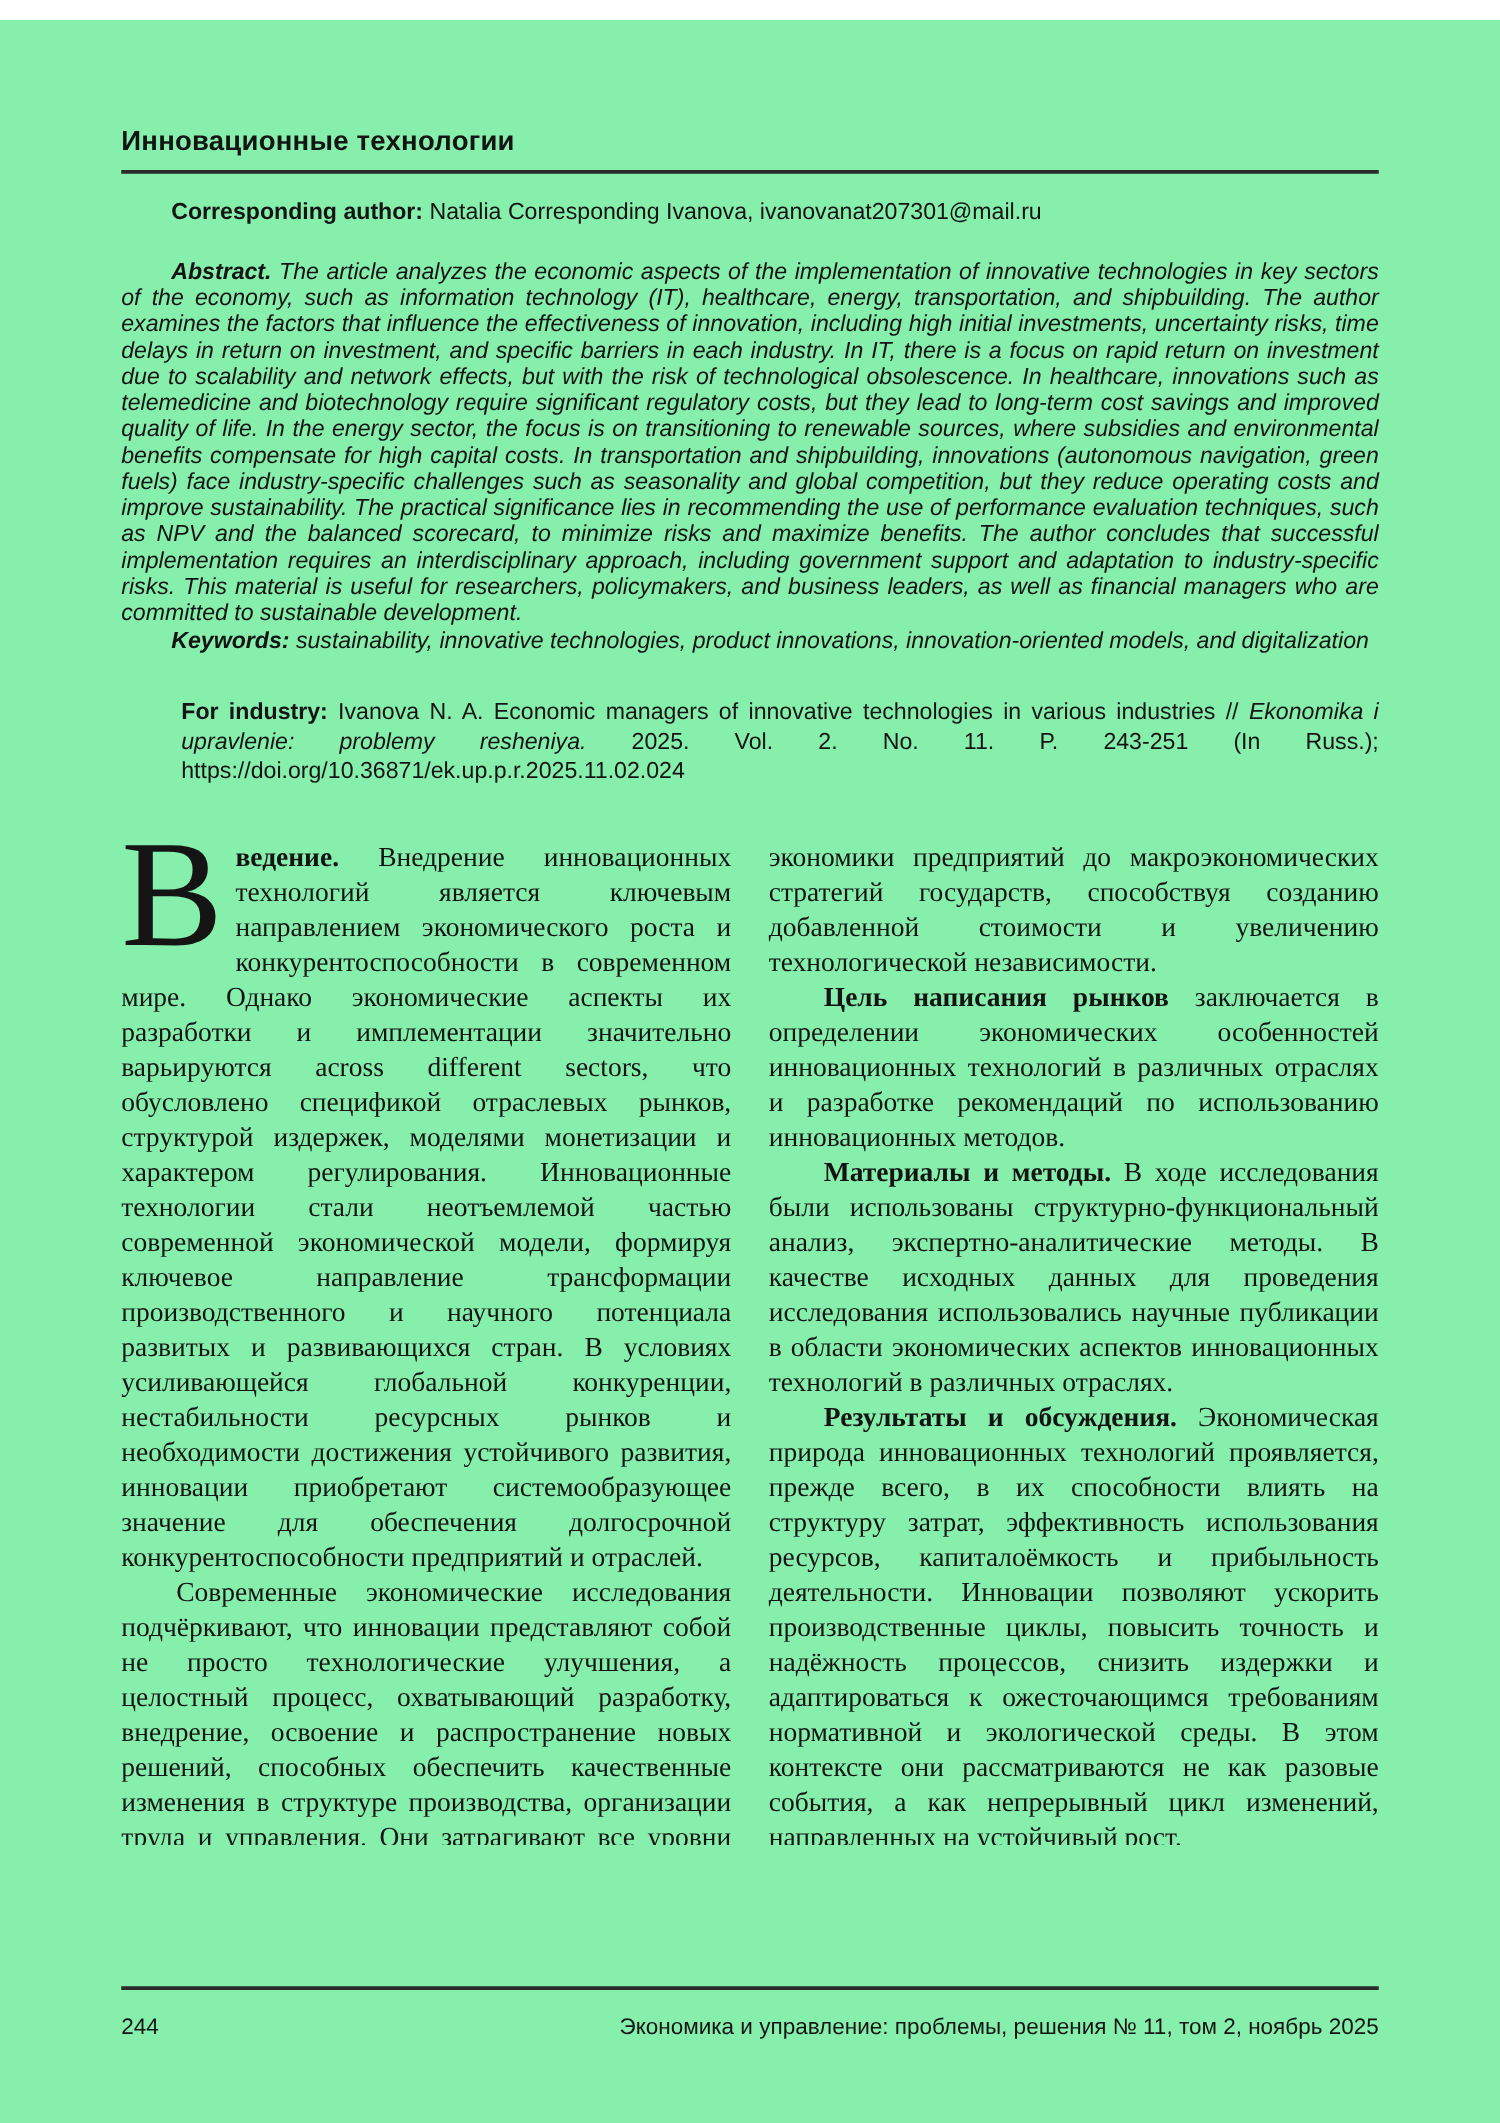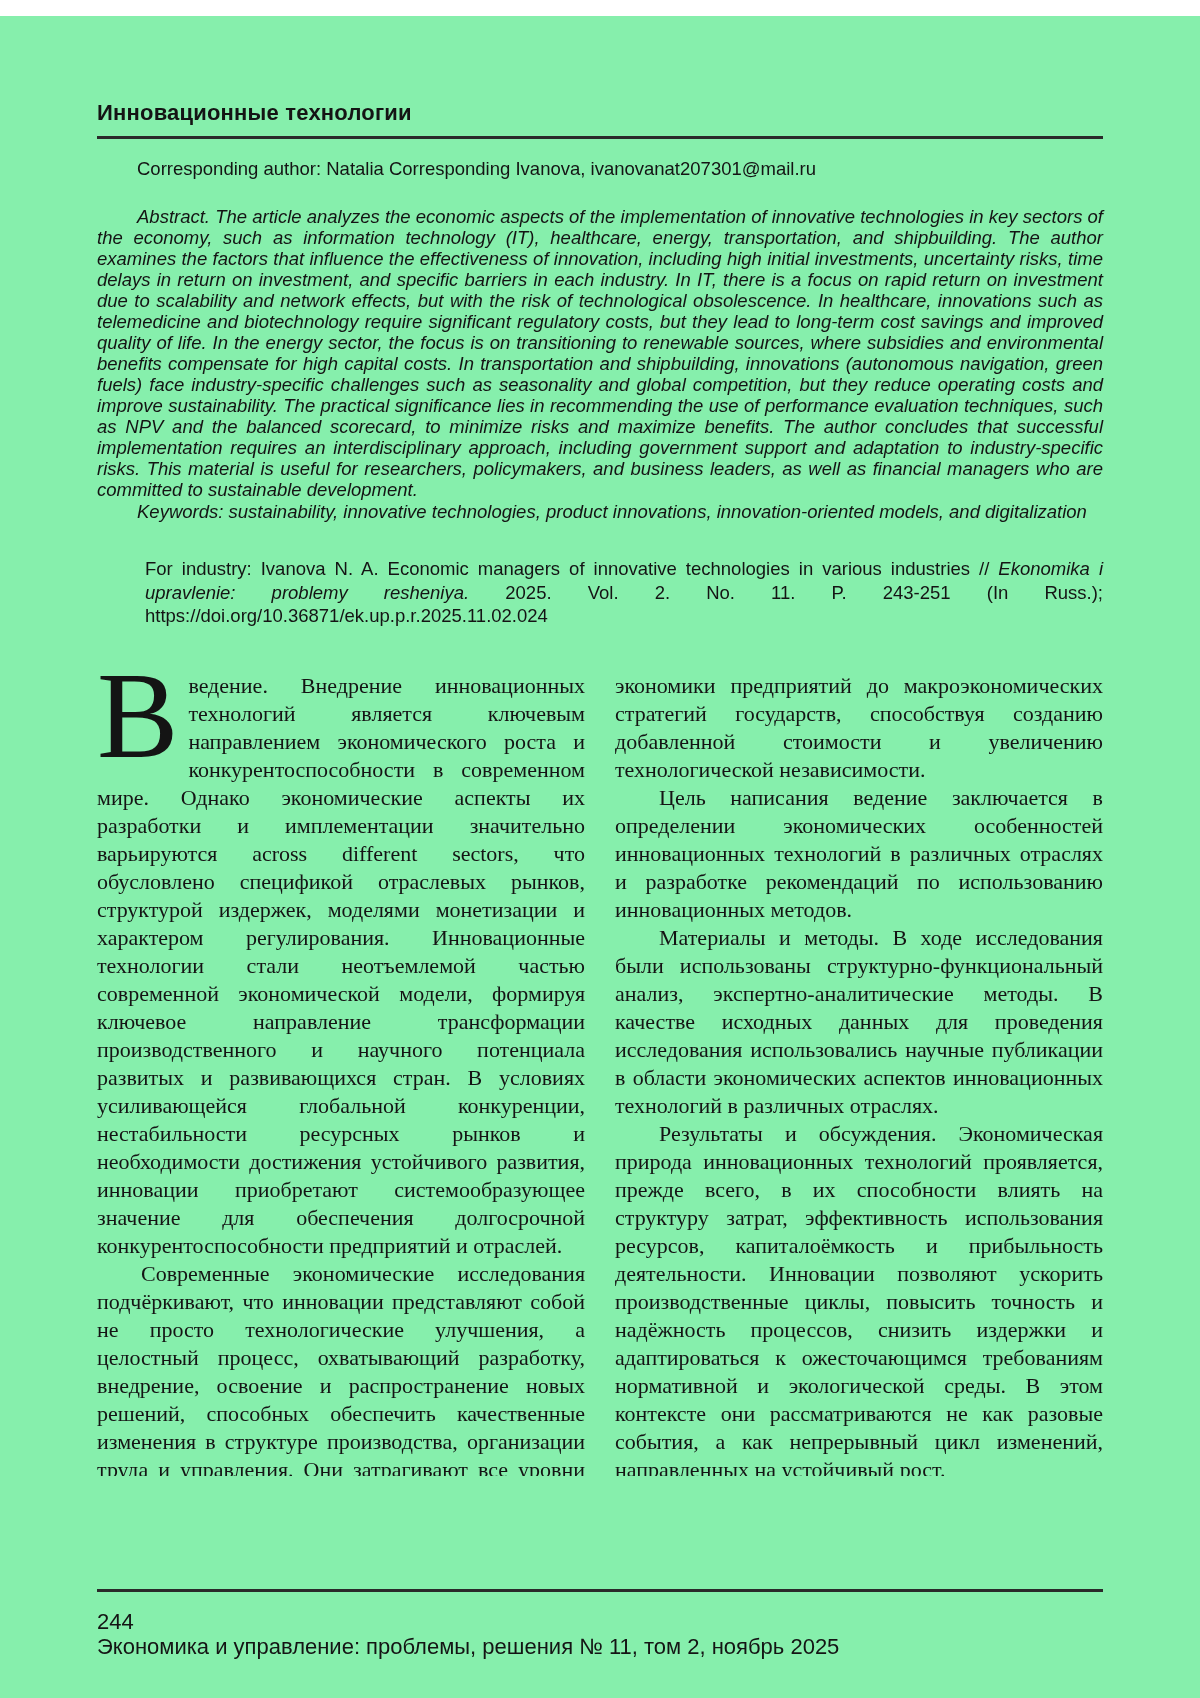--- a/index.html
+++ b/index.html
@@ -48,21 +48,21 @@
     text-indent: 40px;
   }
   .keywords-para {
     margin: 0;
     font-size: 18.5px;
     line-height: 23.6px;
     font-style: italic;
     text-align: justify;
     text-indent: 40px;
   }
-  .bold { font-weight: normal; }
+  .bold { font-weight: bold; }
   .citation-block {
     margin: 34px 0 0 48px;
     font-size: 18.5px;
     line-height: 23.6px;
     text-align: justify;
     word-break: break-word;
   }
   .citation-block .source { font-style: italic; }
 
   
@@ -98,23 +98,22 @@
     left: 97px;
     right: 97px;
     top: 1573px;
     font-family: "Liberation Sans", sans-serif;
   }
   .footer-line {
     margin-top: 17px;
     display: flex;
     justify-content: space-between;
     align-items: baseline;
-    font-size: 22px;
+    font-size: 18px;
     line-height: 25px;
-    flex-direction: column;
   }
 </style>
 </head>
 <body>
 
 <div class="page">
 
   <h1 class="running-head">Инновационные технологии</h1>
   <div class="rule header-rule"></div>
 
@@ -132,21 +131,21 @@
 
   <div class="article-body">
 
     <div class="col">
       <p><span class="dropcap">В</span><span class="bold">ведение.</span><span> Внедрение инновационных технологий является ключевым направлением экономического роста и конкурентоспособности в современном мире. Однако экономические аспекты их разработки и имплементации значительно варьируются across different sectors, что обусловлено спецификой отраслевых рынков, структурой издержек, моделями монетизации и характером регулирования. Инновационные технологии стали неотъемлемой частью современной экономической модели, формируя ключевое направление трансформации производственного и научного потенциала развитых и развивающихся стран. В условиях усиливающейся глобальной конкуренции, нестабильности ресурсных рынков и необходимости достижения устойчивого развития, инновации приобретают системообразующее значение для обеспечения долгосрочной конкурентоспособности предприятий и отраслей.</span></p>
       <p class="indent"><span>Современные экономические исследования подчёркивают, что инновации представляют собой не просто технологические улучшения, а целостный процесс, охватывающий разработку, внедрение, освоение и распространение новых решений, способных обеспечить качественные изменения в структуре производства, организации труда и управления. Они затрагивают все уровни экономической деятельности – от микро-</span></p>
     </div>
 
     <div class="col">
       <p><span>экономики предприятий до макроэкономических стратегий государств, способствуя созданию добавленной стоимости и увеличению технологической независимости.</span></p>
-      <p class="indent"><span class="bold">Цель написания ведение</span><span> заключается в определении экономических особенностей инновационных технологий в различных отраслях и разработке рекомендаций по использованию инновационных методов.</span></p>
+      <p class="indent"><span class="bold">Цель написания рынков</span><span> заключается в определении экономических особенностей инновационных технологий в различных отраслях и разработке рекомендаций по использованию инновационных методов.</span></p>
       <p class="indent"><span class="bold">Материалы и методы.</span><span> В ходе исследования были использованы структурно-функциональный анализ, экспертно-аналитические методы. В качестве исходных данных для проведения исследования использовались научные публикации в области экономических аспектов инновационных технологий в различных отраслях.</span></p>
       <p class="indent"><span class="bold">Результаты и обсуждения.</span><span> Экономическая природа инновационных технологий проявляется, прежде всего, в их способности влиять на структуру затрат, эффективность использования ресурсов, капиталоёмкость и прибыльность деятельности. Инновации позволяют ускорить производственные циклы, повысить точность и надёжность процессов, снизить издержки и адаптироваться к ожесточающимся требованиям нормативной и экологической среды. В этом контексте они рассматриваются не как разовые события, а как непрерывный цикл изменений, направленных на устойчивый рост.</span></p>
     </div>
 
   </div>
 
   <div class="footer">
     <div class="rule"></div>
     <div class="footer-line">
       <span>244</span>

